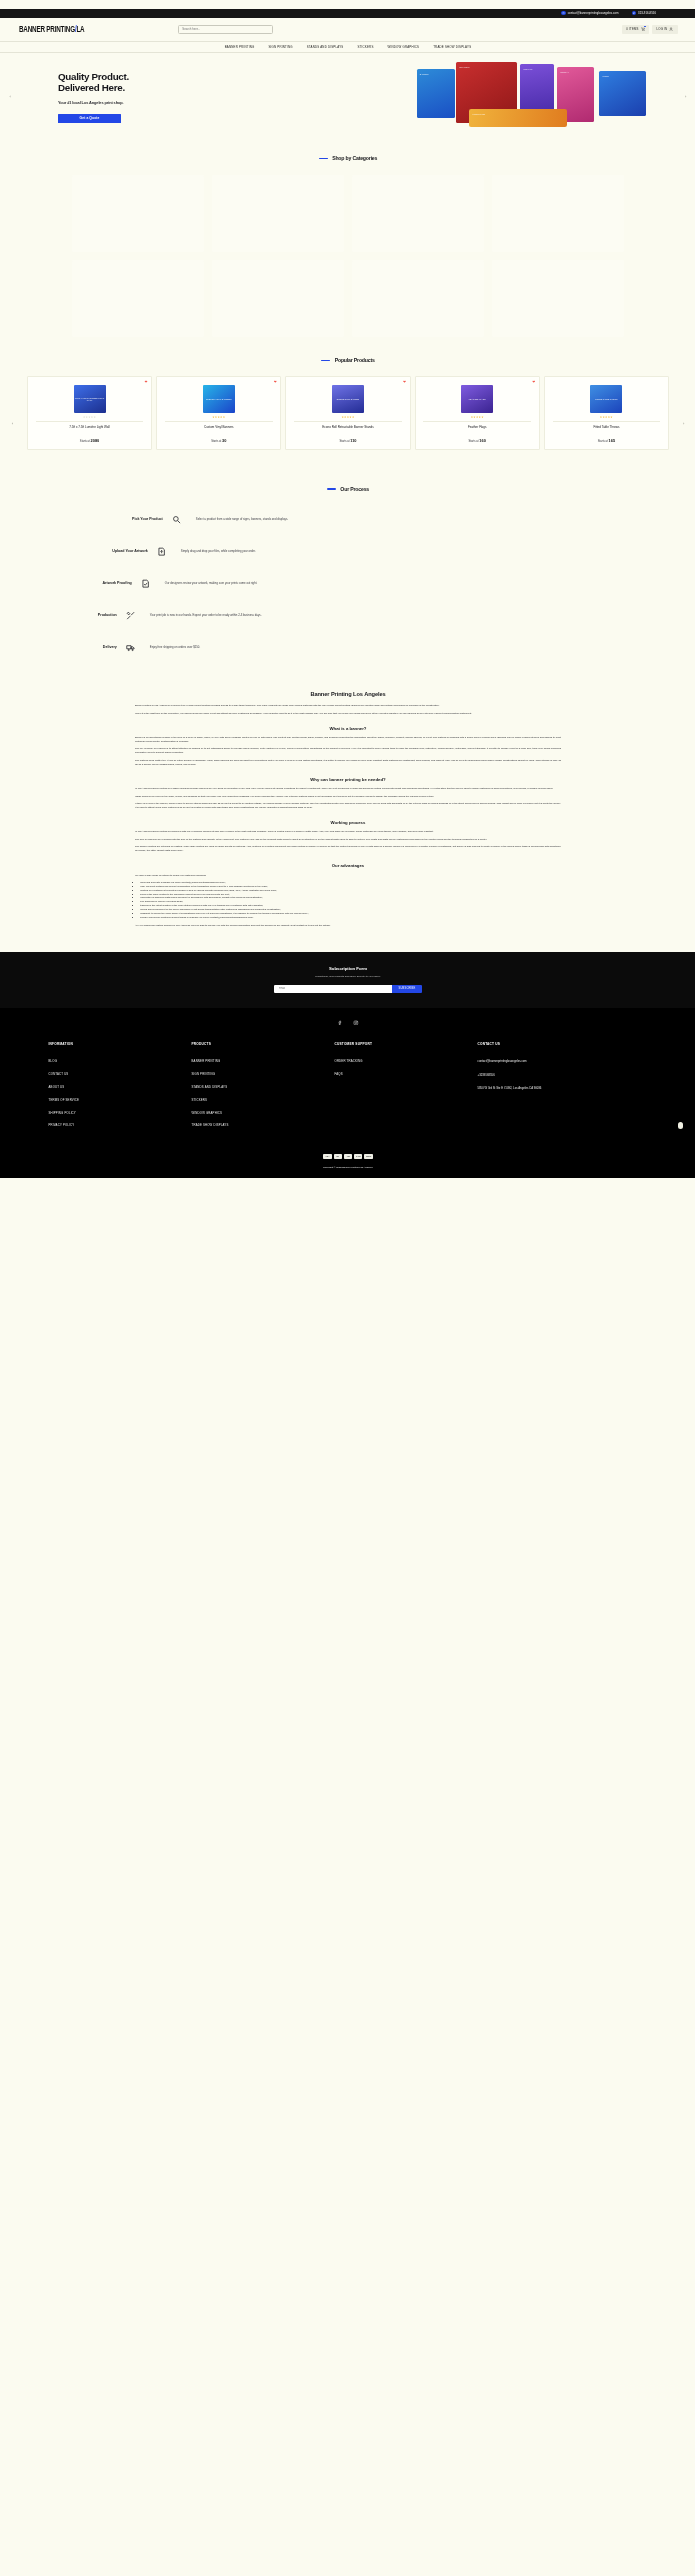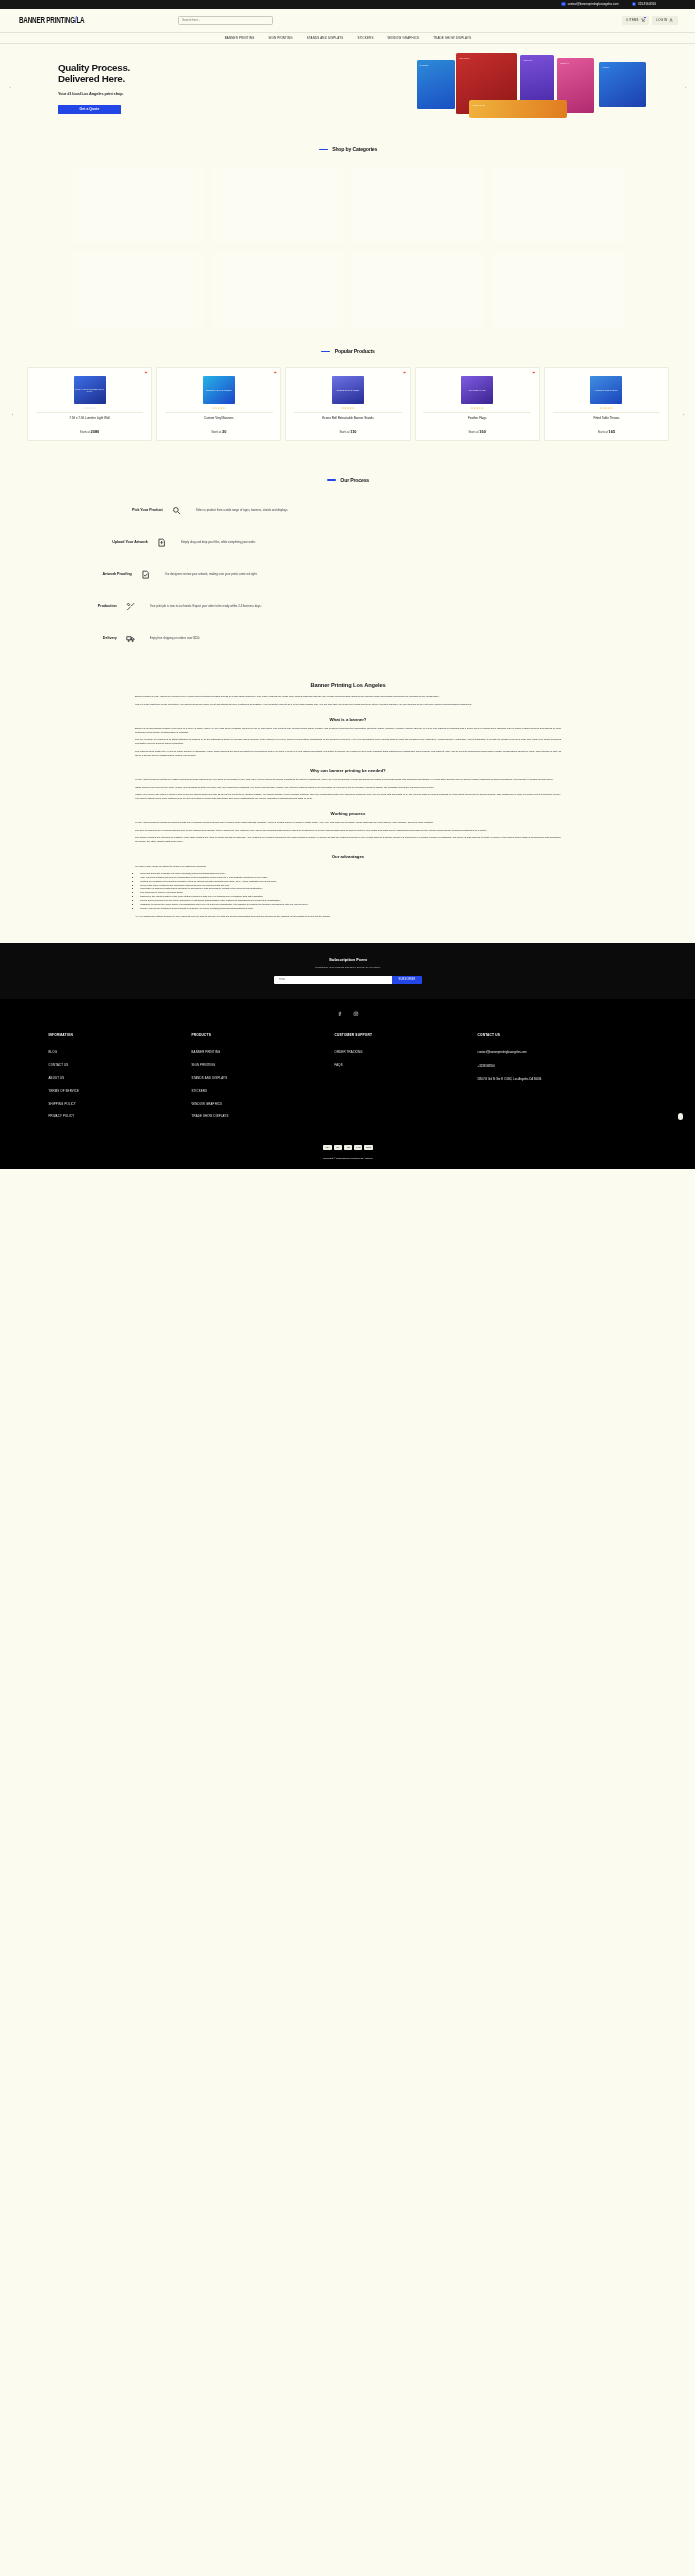--- a/index.html
+++ b/index.html
@@ -3,21 +3,21 @@
 <meta charset="utf-8">
 <style>
   * { margin:0; padding:0; box-sizing:border-box; }
   html,body { width:696px; }
   body {
     font-family:"Liberation Sans", sans-serif;
     background:#fbfbf0;
     color:#16161a;
     -webkit-font-smoothing:antialiased;
   }
-  .wrap { width:696px; margin:0 auto; position:relative; }
+  .wrap { width:696px; margin:9px auto; position:relative; }
 
   
   .topbar {
     background:#161616; height:8.8px; display:flex; align-items:center;
     justify-content:flex-end; padding-right:40px; gap:13.4px;
   }
   .topbar .tb-item { display:flex; align-items:center; gap:2.1px; }
   .topbar .tb-text { color:#ffffff; font-size:2.7px; letter-spacing:0.1px; white-space:nowrap; }
   .tb-badge {
     width:4.1px;height:4.1px;border-radius:50%;background:#1f46e0;
@@ -231,21 +231,21 @@
     <a href="#">STANDS AND DISPLAYS</a>
     <a href="#">STICKERS</a>
     <a href="#">WINDOW GRAPHICS</a>
     <a href="#">TRADE SHOW DISPLAYS</a>
   </div>
 
   <div class="hero">
     <div class="arrow left">‹</div>
     <div class="hero-left">
       <h1>
-        <span>Quality Process.</span><br>
+        <span>Quality Product.</span><br>
         <span>Delivered Here.</span>
       </h1>
       <p>Your #1 local Los Angeles print shop.</p>
       <button class="hero-btn">Get a Quote</button>
     </div>
     <div class="hero-art">
       <div class="art-card a1">
           <span class="lab">BANNER</span>
         </div>
       <div class="art-card a2">

